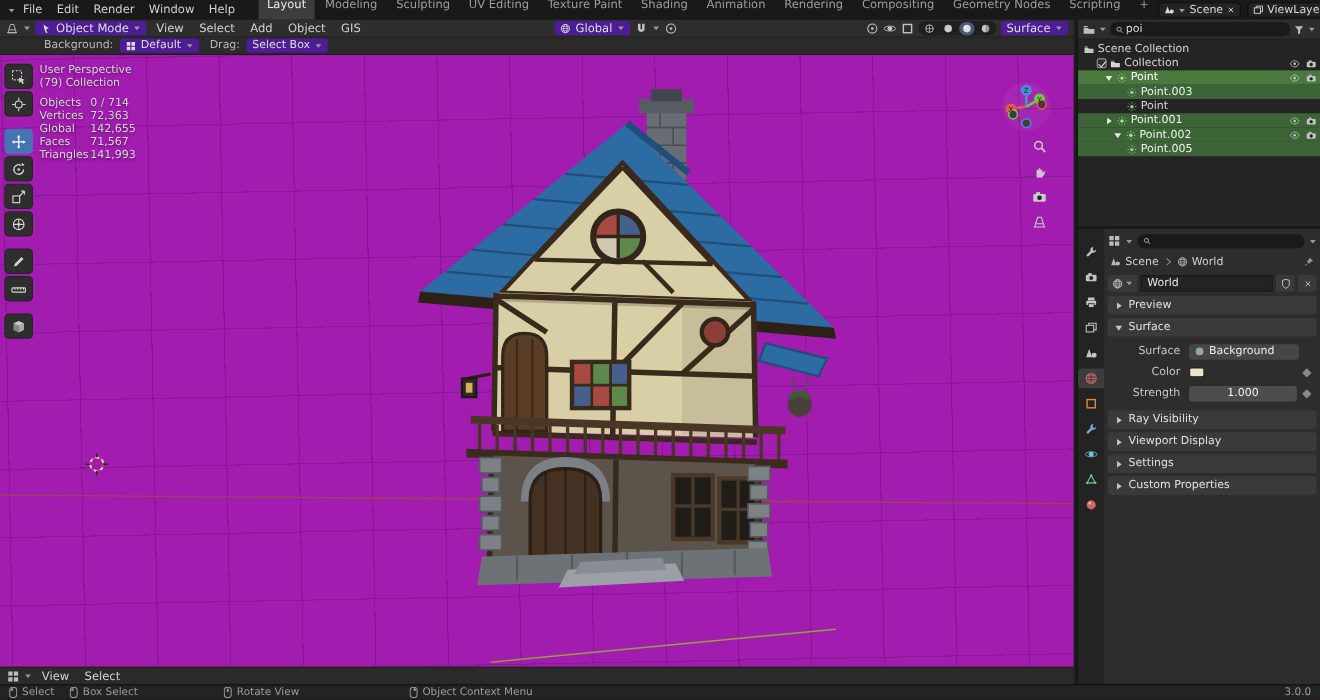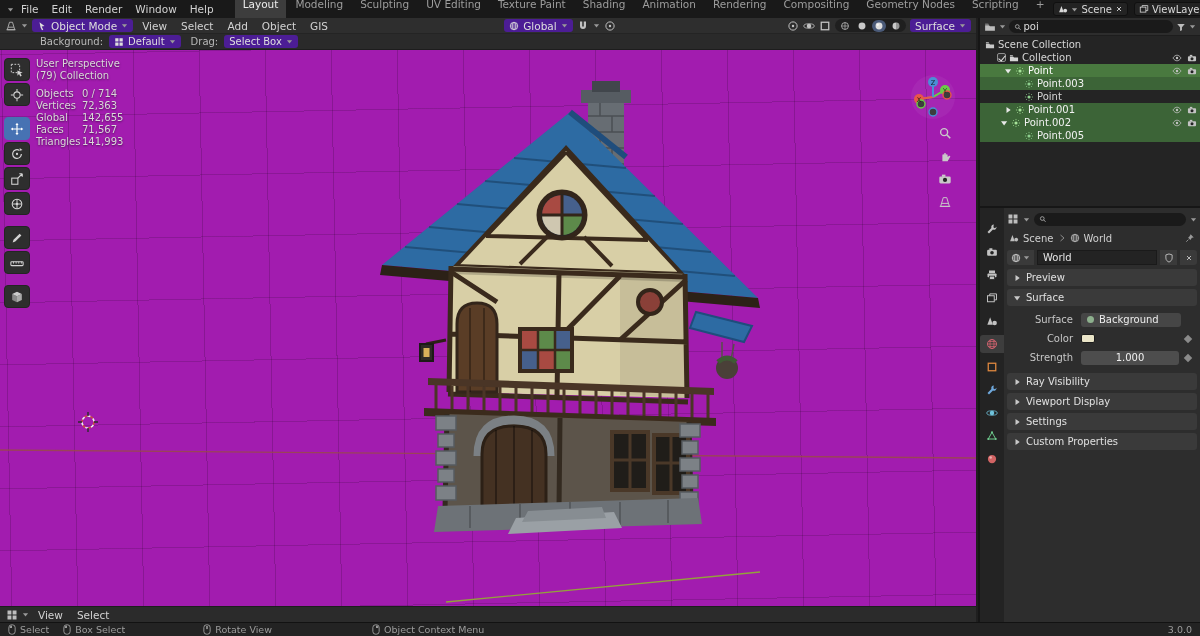--- a/index.html
+++ b/index.html
@@ -739,21 +739,21 @@
             <span>Point.001</span>
             <span class="rt">
                 <svg class="ic10">
                   <use href="#i-eye"></use>
                 </svg>
                 <svg class="ic10">
                   <use href="#i-cam"></use>
                 </svg>
               </span>
           </div>
-          <div class="orow sel" style="padding-left:20px">
+          <div class="orow sel" style="padding-left:32px">
             <svg class="ic8" style="color:#e8e8e8">
                 <use href="#i-trid"></use>
               </svg>
             <svg class="ic10" style="color:#a8e49a">
                 <use href="#i-light"></use>
               </svg>
             <span>Point.002</span>
             <span class="rt">
                 <svg class="ic10">
                   <use href="#i-eye"></use>

